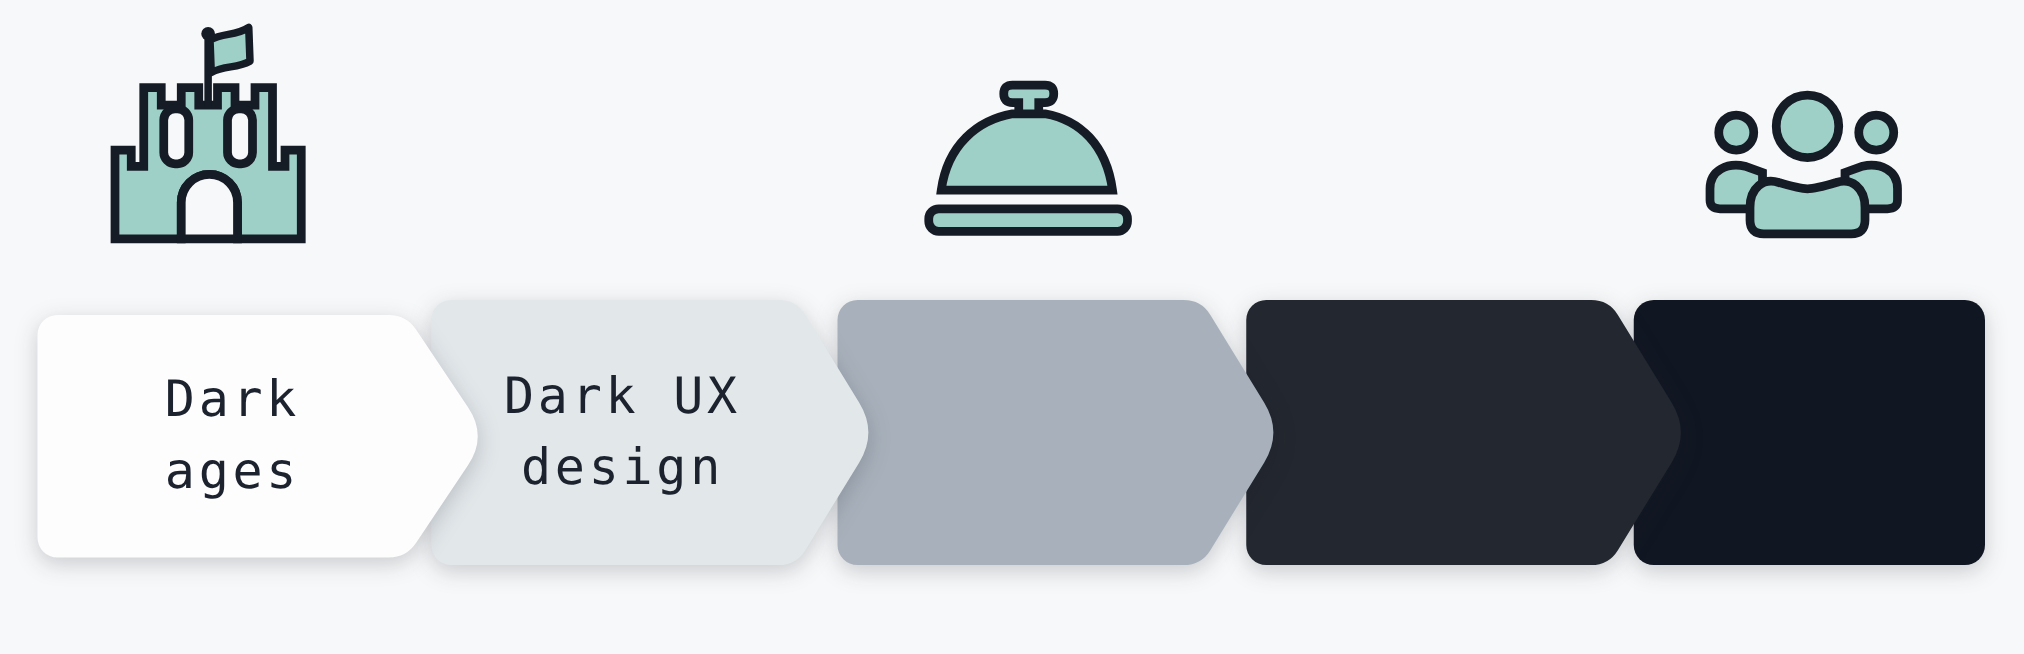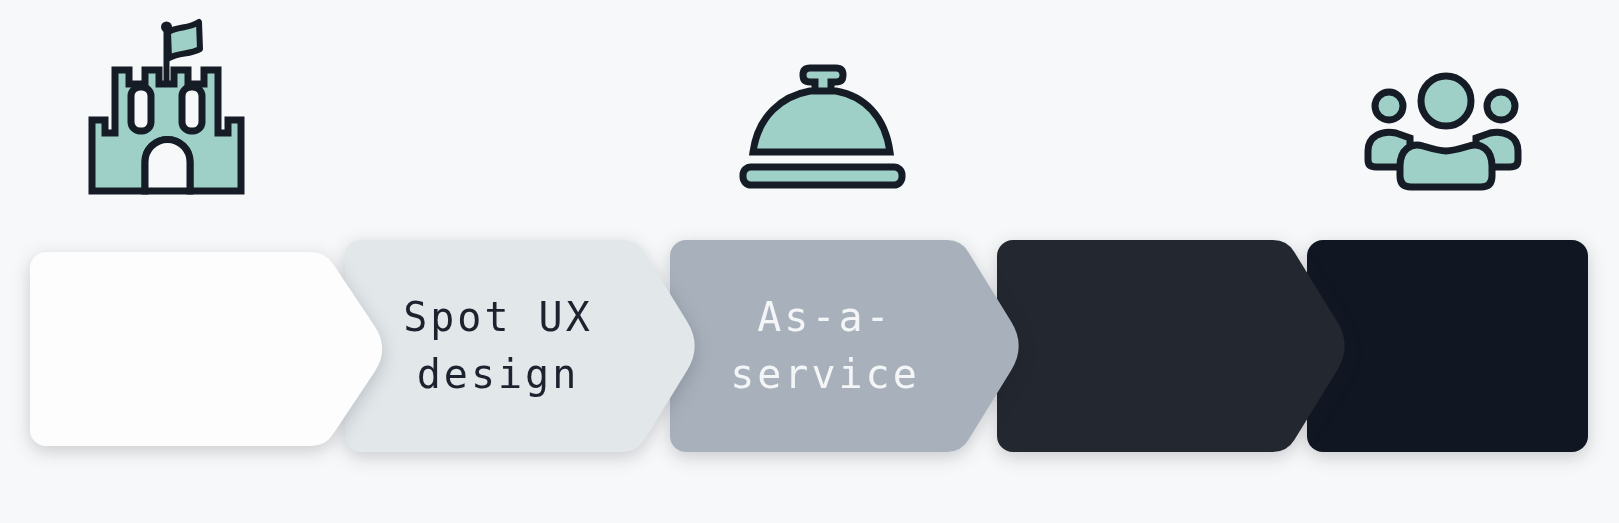--- a/index.html
+++ b/index.html
@@ -83,16 +83,16 @@
     <g class="icon-stroke" transform="translate(1358,63)" stroke="#161c26">
       <path d="M 10,97 L 10,88 C 10,73 24,67 38,70 L 52,75 L 52,104 L 18,104 Q 10,104 10,97 Z" fill="#9ed0c8"></path>
       <path d="M 160,97 L 160,88 C 160,73 146,67 132,70 L 118,75 L 118,104 L 152,104 Q 160,104 160,97 Z" fill="#9ed0c8"></path>
       <circle cx="31" cy="43" r="14" fill="#9ed0c8"></circle>
       <circle cx="143" cy="43" r="14" fill="#9ed0c8"></circle>
       <path d="M 42,113 L 42,103 C 42,87 53,79 65,83 C 75,86 83,88 88,88 C 93,88 101,86 111,83 C 123,79 134,87 134,103 L 134,113 Q 134,124 123,124 L 53,124 Q 42,124 42,113 Z" fill="#9ed0c8"></path>
       <circle cx="88" cy="38" r="25" fill="#9ed0c8"></circle>
     </g>
   </svg>
 
-  <div class="stage-label label-dark" style="left:368px; top:240px; width:260px; height:212px;">Spot UX design</div>
-  <div class="stage-label label-light" style="left:700px; top:240px; width:250px; height:212px;">As-a-service</div>
+  <div class="stage-label label-dark" style="left:76px;  top:252px; width:220px; height:194px;">Dark ages</div>
+  <div class="stage-label label-dark" style="left:368px; top:240px; width:260px; height:212px;">Dark UX design</div>
 
 </div>
 
 </body></html>

